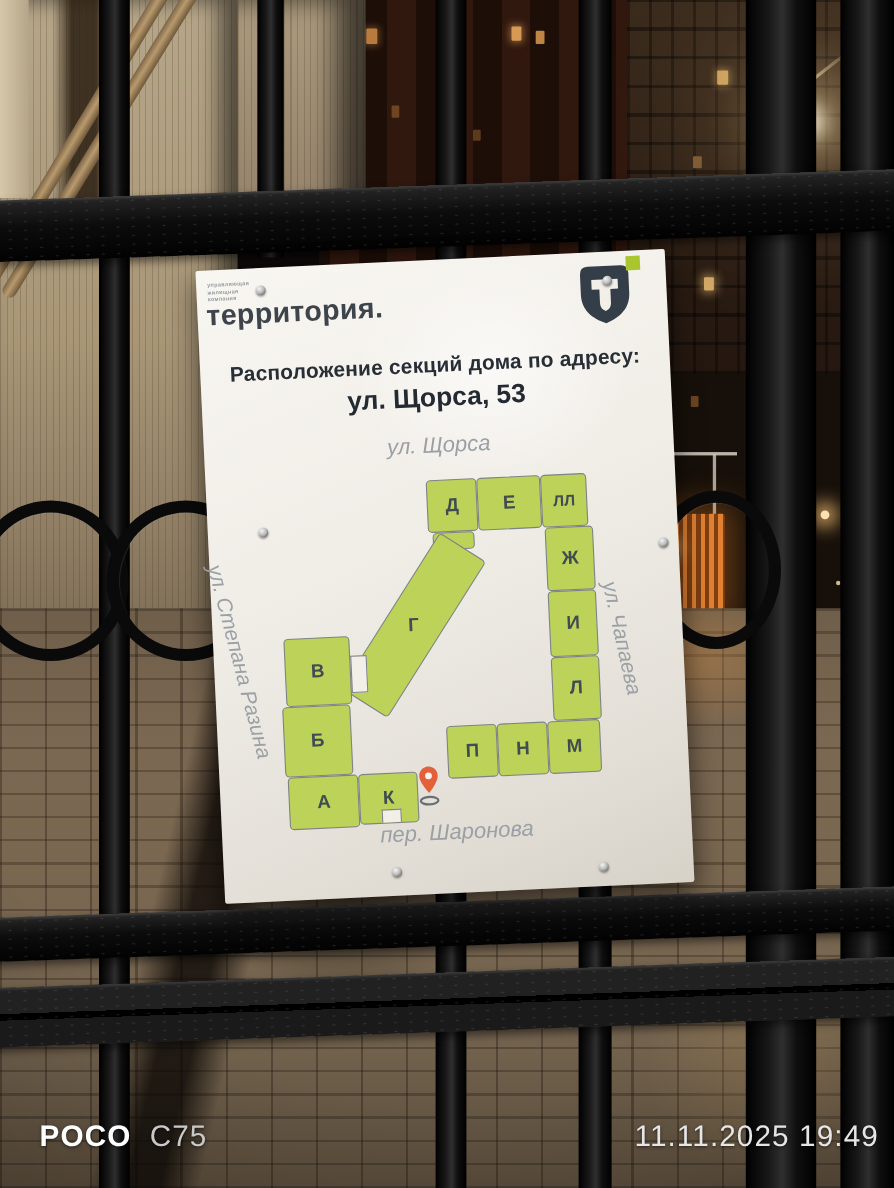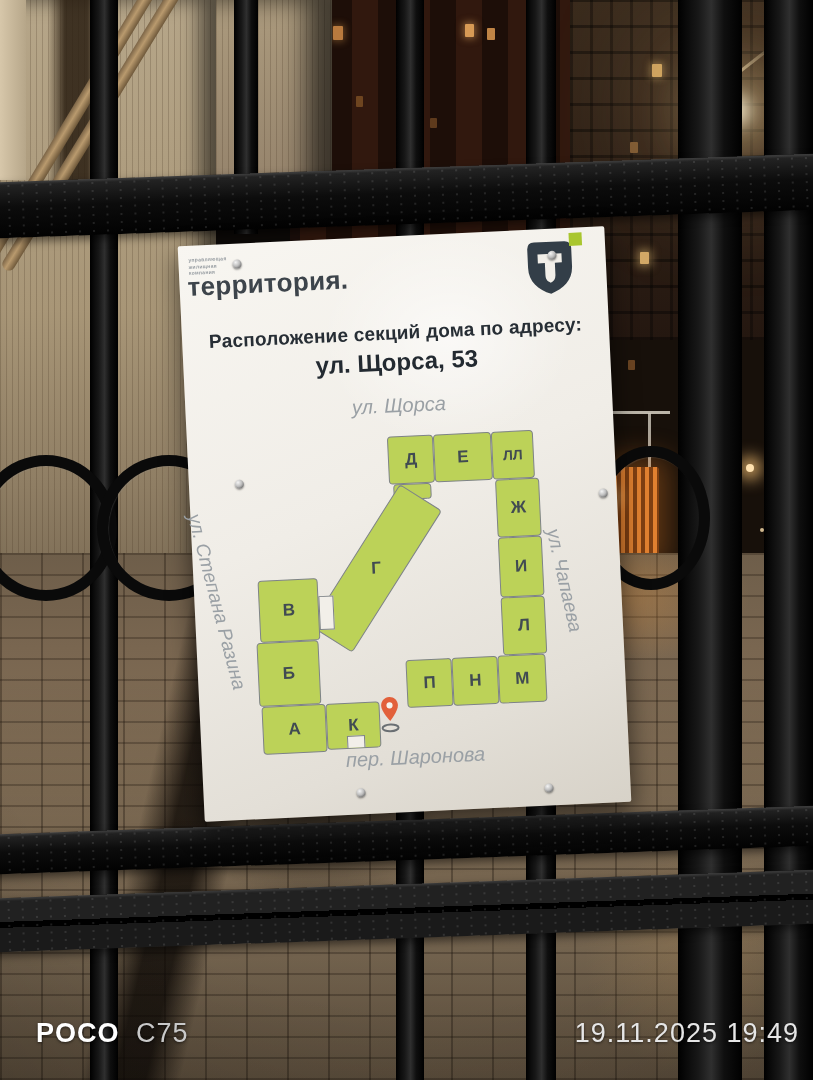--- a/index.html
+++ b/index.html
@@ -231,15 +231,15 @@
       <ellipse cx="12" cy="33" rx="8" ry="3.4" fill="none" stroke="#6a6f73" stroke-width="2"></ellipse>
       <path d="M12,2 C16.6,2 20.4,5.8 20.4,10.4 C20.4,16.6 12,26 12,26 C12,26 3.6,16.6 3.6,10.4 C3.6,5.8 7.4,2 12,2 Z" fill="#e2603a"></path>
       <circle cx="12" cy="10.4" r="3.1" fill="#f6f3ec"></circle>
     </svg>
   </div>
 
   <div class="wm" style="left:36px;top:1018px;">
     <span style="font-weight:700;color:#ffffff;">POCO</span>
     <span style="color:#c9c9c9;margin-left:8px;">C75</span>
   </div>
-  <div class="wm" style="right:14px;top:1018px;color:#e6e6e6;">19.11.2025 19:49</div>
+  <div class="wm" style="right:14px;top:1018px;color:#e6e6e6;">11.11.2025 19:49</div>
 
 </div>
 
 </body></html>

